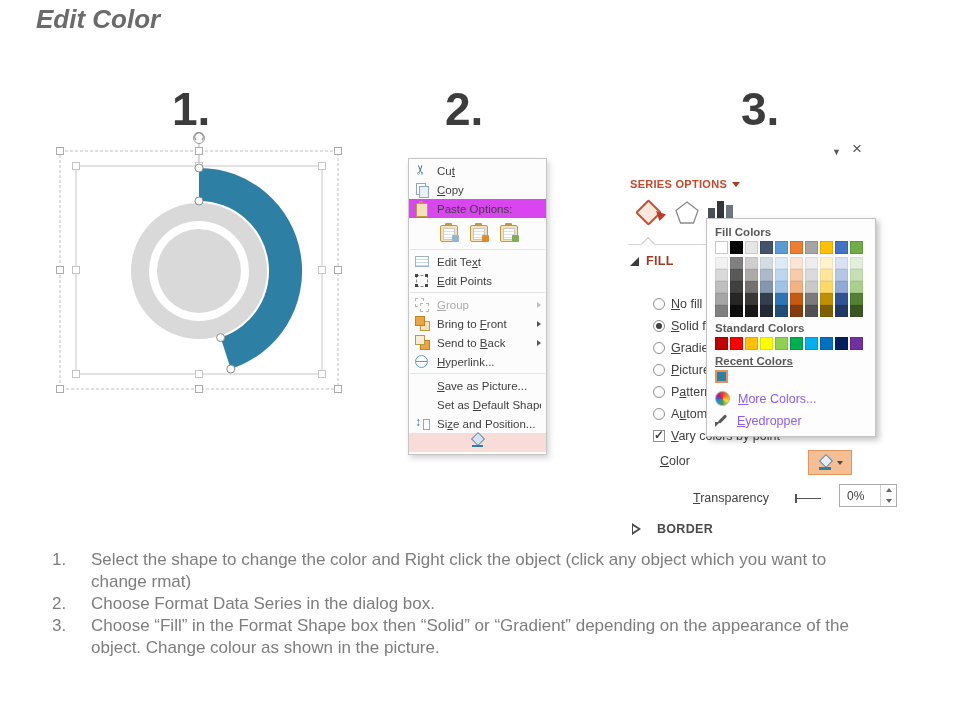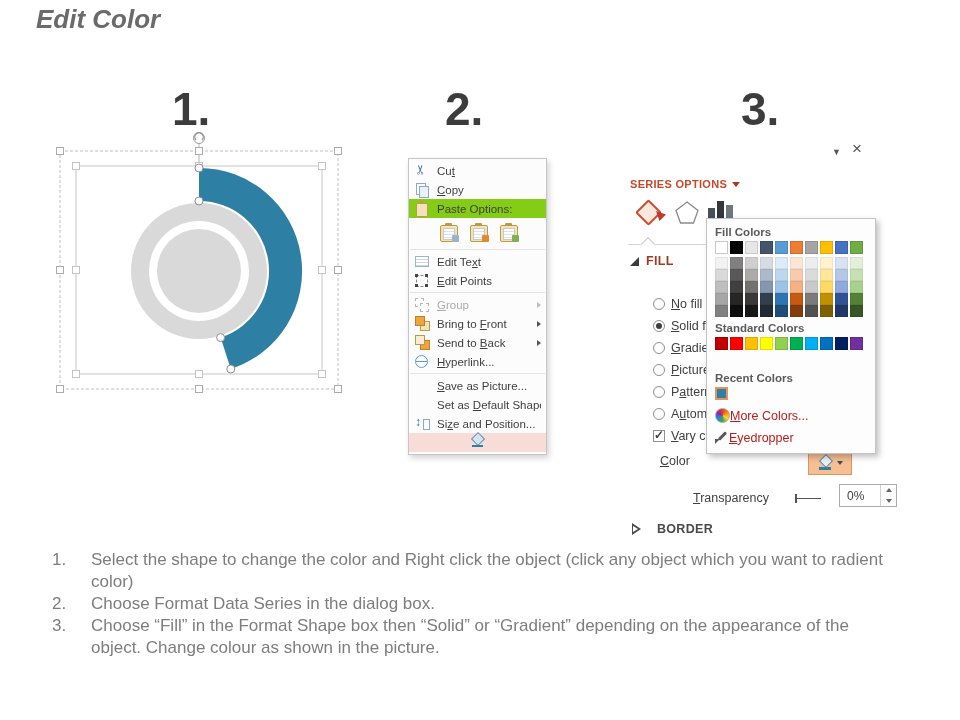--- a/index.html
+++ b/index.html
@@ -15,21 +15,21 @@
 
   
   #chart-svg{position:absolute;left:52px;top:130px;z-index:5;}
 
   
   .ctx-menu{position:absolute;left:408px;top:158px;width:139px;background:#FCFCFC;border:1px solid #C6C6C6;
     box-shadow:2px 3px 6px rgba(0,0,0,.18);padding:2px 0;z-index:30;font-size:11.5px;color:#3f3f3f;box-sizing:border-box;}
   .mrow{display:flex;align-items:center;height:19px;padding:0 5px 0 5px;gap:7px;}
   .mrow .lbl{flex:1;white-space:nowrap;overflow:hidden;}
   .mrow.hl{background:var(--menu-highlight);flex-direction:column;}
-  .mrow.shaded{background:#84cc16;}
+  .mrow.shaded{background:#d946ef;}
   .mrow.dis{color:#ABABAB;}
   .sub-arrow{width:0;height:0;border-left:4px solid #555;border-top:3.5px solid transparent;border-bottom:3.5px solid transparent;flex:none;}
   .mrow.dis .sub-arrow{border-left-color:#BDBDBD;}
   .msep{height:1px;background:#E4E4E4;margin:2px 1px;}
   .paste-row{display:flex;gap:11px;padding:3px 0 4px 31px;align-items:center;height:22px;}
 
   
   .ci{width:16px;height:15px;position:relative;flex:none;display:block;}
   .ci-cut::before{content:"\2702";position:absolute;left:1px;top:-1px;font-size:13px;color:#44719B;transform:rotate(-90deg);}
   .ci-copy::before{content:"";position:absolute;left:2px;top:1px;width:8px;height:10px;background:#fff;border:1px solid #8DA8C5;}
@@ -117,21 +117,21 @@
   .popup{position:absolute;left:706px;top:218px;width:170px;background:#FDFDFD;border:1px solid #C3C3C3;
     box-shadow:3px 3px 6px rgba(0,0,0,.25);padding:5px 8px 6px 8px;z-index:40;box-sizing:border-box;}
   .pp-label{font-size:11.5px;font-weight:600;color:#5A5A5A;margin:2px 0 3px 0;}
   .swatch-row{display:flex;gap:2px;}
   .swatch-row.vrow{margin-top:0;gap:2px;}
   .swatch{width:13px;height:13px;box-sizing:border-box;border:1px solid rgba(0,0,0,.12);}
   .swatch.white{border:1px solid #C8C8C8;}
   .vgrid .swatch{height:12px;border:1px solid rgba(0,0,0,.06);}
   .theme-top{margin-bottom:3px;}
   .recent-sel{border:2px solid #E2945E !important;}
-  .pp-item{display:flex;align-items:center;height:19px;margin-top:3px;color:#b91c1c;font-size:12.5px;}
+  .pp-item{display:flex;align-items:center;gap:8px;height:19px;margin-top:3px;color:#8b5cf6;font-size:12.5px;}
   .wheel{width:13px;height:13px;border-radius:50%;border:1px solid #AAA;flex:none;
     background:conic-gradient(#E53935,#FB8C00,#FDD835,#43A047,#1E88E5,#8E24AA,#E53935);}
   .eyed{width:14px;height:14px;position:relative;flex:none;}
   .eyed::before{content:"";position:absolute;left:6px;top:0;width:3px;height:10px;background:#5A5A5A;transform:rotate(45deg);border-radius:1px;}
   .eyed::after{content:"";position:absolute;left:0;top:8px;border-top:5px solid #5A5A5A;border-right:5px solid transparent;}
 
   
   .instructions{position:absolute;left:52px;top:549px;width:832px;color:#7D7D7D;font-size:17px;line-height:22px;}
   .irow{display:flex;}
   .inum{width:39px;flex:none;}
@@ -437,38 +437,38 @@
         <span class="swatch" title="#FF0000" style="background: rgb(255, 0, 0);"></span>
         <span class="swatch" title="#FFC000" style="background: rgb(255, 192, 0);"></span>
         <span class="swatch" title="#FFFF00" style="background: rgb(255, 255, 0);"></span>
         <span class="swatch" title="#92D050" style="background: rgb(146, 208, 80);"></span>
         <span class="swatch" title="#00B050" style="background: rgb(0, 176, 80);"></span>
         <span class="swatch" title="#00B0F0" style="background: rgb(0, 176, 240);"></span>
         <span class="swatch" title="#0070C0" style="background: rgb(0, 112, 192);"></span>
         <span class="swatch" title="#002060" style="background: rgb(0, 32, 96);"></span>
         <span class="swatch" title="#7030A0" style="background: rgb(112, 48, 160);"></span>
       </div>
-    <div class="pp-label" style="margin-top:22px;">Recent Colors</div>
+    <div class="pp-label" style="margin-top:5px;text-decoration:underline;">Recent Colors</div>
     <div class="swatch-row" id="recent-row">
         <span class="swatch recent-sel" title="#2E7FA4" style="background: rgb(46, 127, 164);"></span>
       </div>
     <div class="pp-item" style="margin-top:6px;">
       <span class="wheel"></span>
       <span><u>M</u>ore Colors...</span>
     </div>
     <div class="pp-item">
       <span class="eyed"></span>
       <span><u>E</u>yedropper</span>
     </div>
   </div>
 
   <div class="instructions" id="instructions">
       <div class="irow">
         <span class="inum">1.</span>
-        <span class="itext">Select the shape to change the color and Right click the object (click any object which you want to radient color)</span>
+        <span class="itext">Select the shape to change the color and Right click the object (click any object which you want to change rmat)</span>
       </div>
       <div class="irow">
         <span class="inum">2.</span>
         <span class="itext">Choose Format Data Series in the dialog box.</span>
       </div>
       <div class="irow">
         <span class="inum">3.</span>
         <span class="itext">Choose “Fill” in the Format Shape box then “Solid” or “Gradient” depending on the appearance of the object. Change colour as shown in the picture.</span>
       </div>
     </div>

